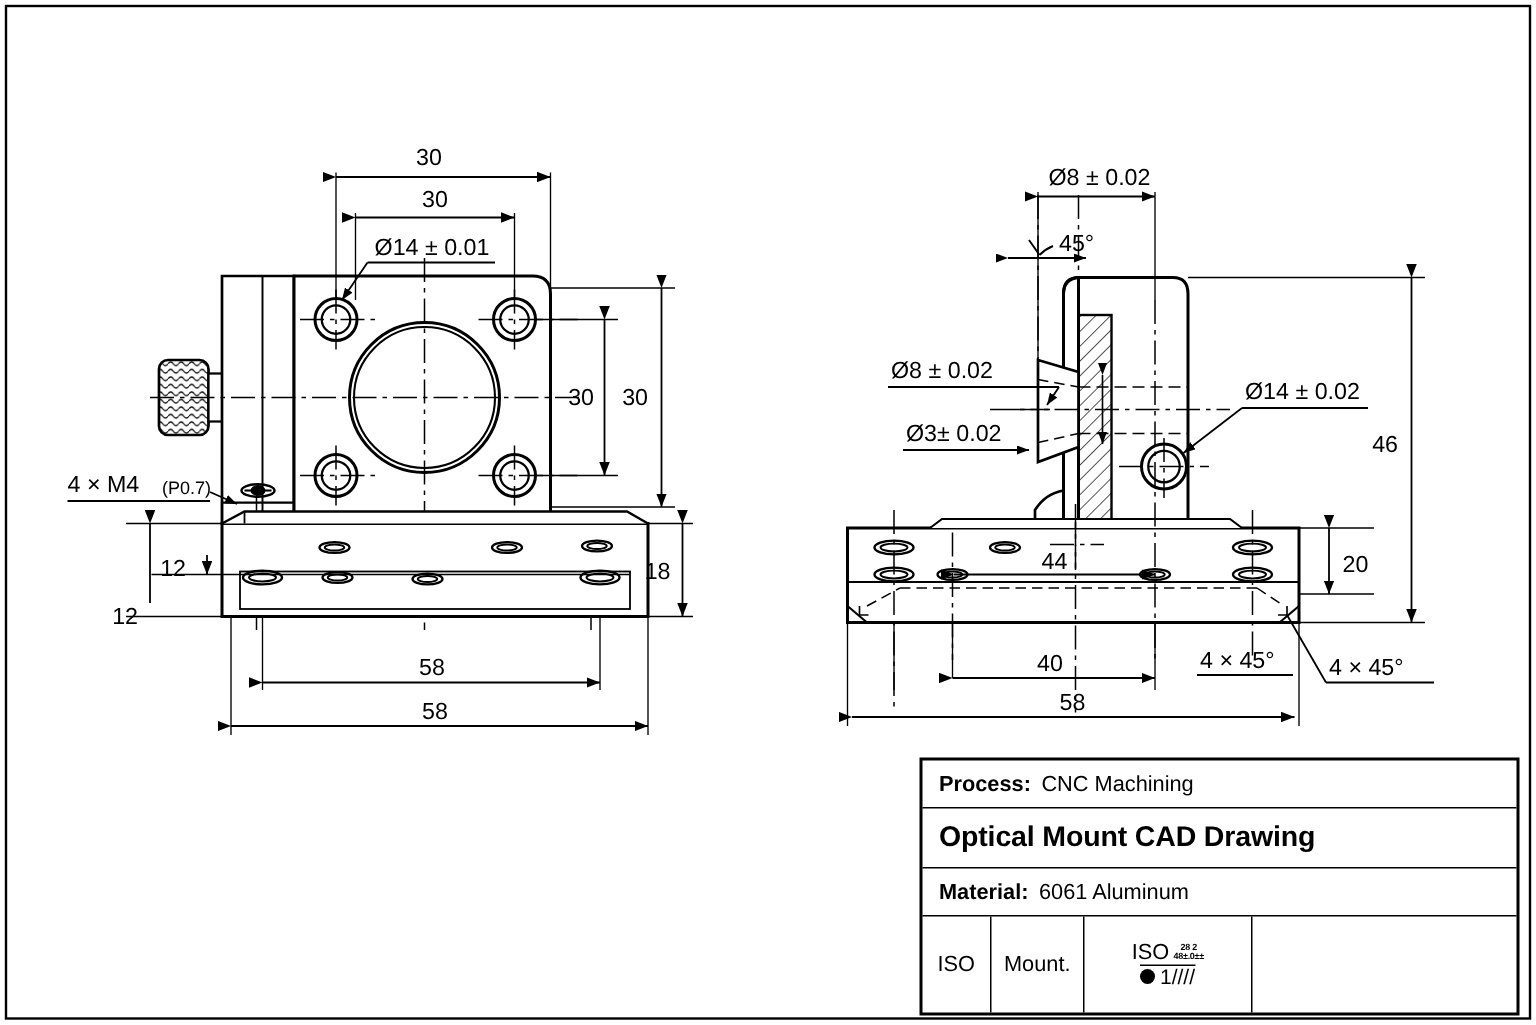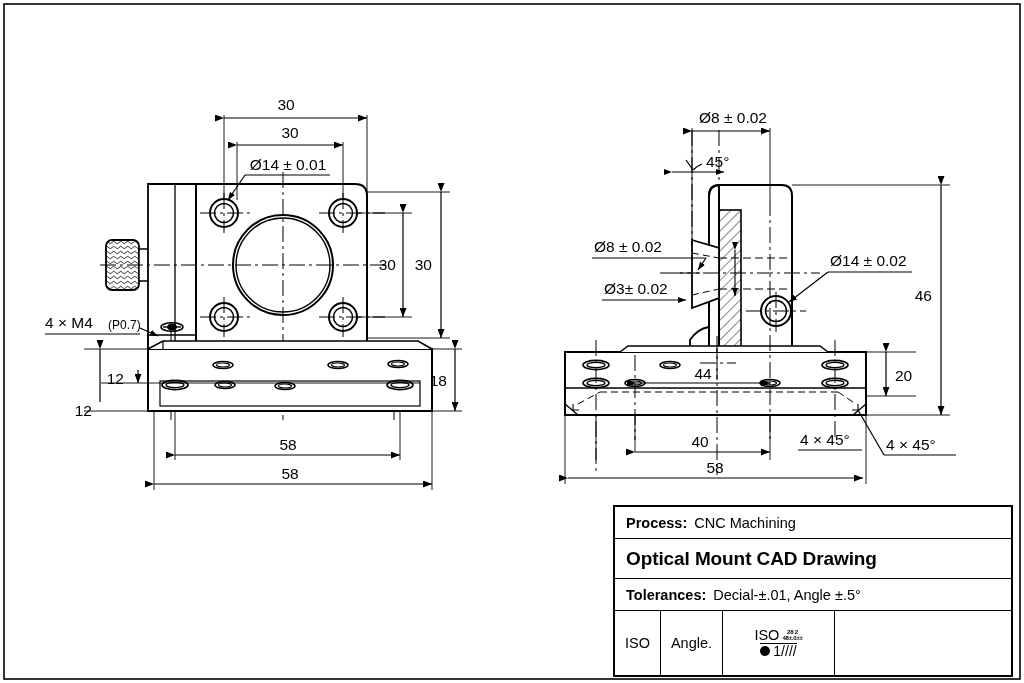--- a/index.html
+++ b/index.html
@@ -482,32 +482,32 @@
 
     <div class="tb-row tb-info">
       <span class="tb-key">Process:</span>
       <span class="tb-val">CNC Machining</span>
     </div>
 
     <div class="tb-row" id="tb-title-row">
       <span id="tb-title">Optical Mount CAD Drawing</span>
     </div>
 
-
     <div class="tb-row tb-info">
-      <span class="tb-key">Tolerances:</span>
-      <span class="tb-val">Decial-±.01,  Angle ±.5°</span>
+      <span class="tb-key">Material:</span>
+      <span class="tb-val">6061 Aluminum</span>
     </div>
+
 
     <div class="tb-row" id="tb-bottom">
       <div class="tb-cell" id="tb-iso-cell">
         <span>ISO</span>
       </div>
       <div class="tb-cell" id="tb-std-cell">
-        <span>Angle.</span>
+        <span>Mount.</span>
       </div>
       <div class="tb-cell" id="tb-symbol-cell">
         <span class="iso-sym-top">
           <span>ISO</span>
           <span class="iso-frac">
             <span>28  2</span>
             <span>48±.0±±</span>
           </span>
         </span>
         <span class="iso-sym-bot">

